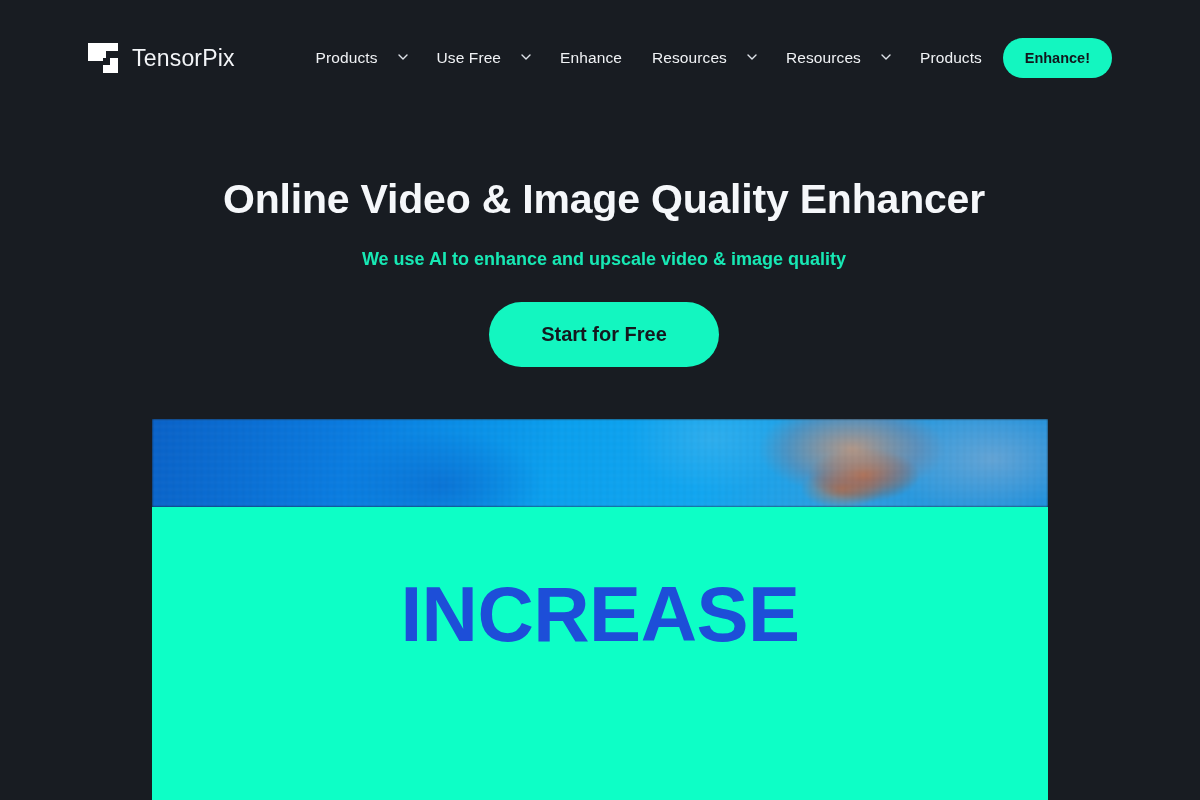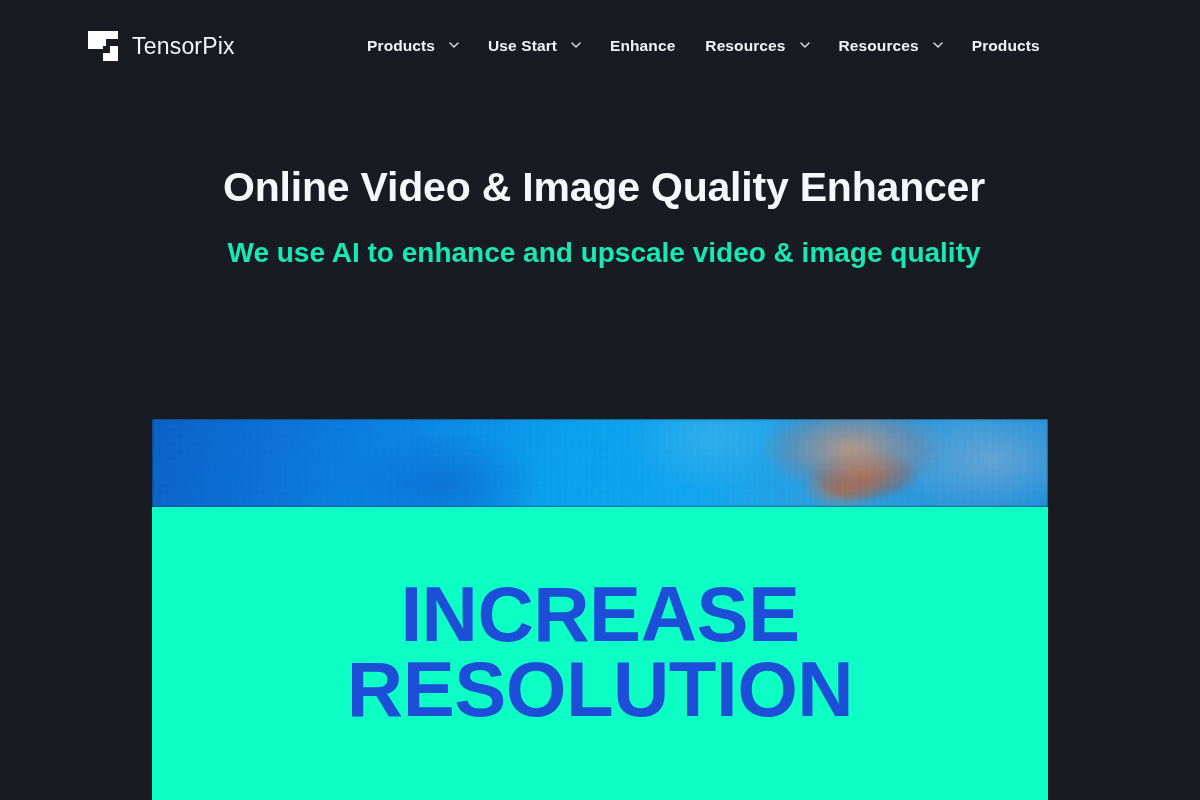--- a/index.html
+++ b/index.html
@@ -8,20 +8,21 @@
     background:#181c22;
     font-family:"Liberation Sans", sans-serif;
     overflow:hidden;
   }
 
   
   .site-header{
     width:1200px; height:92px;
     display:flex; align-items:center;
     padding:0 88px 0 88px;
+    margin-top:12px;
   }
   .brand{ display:flex; align-items:center; gap:14px; cursor:pointer; }
   .brand-mark{
     width:30px; height:30px; position:relative; display:block;
   }
   .brand-mark .sq-a{
     position:absolute; left:0; top:0;
     width:18px; height:18px; background:#ffffff;
   }
   .brand-mark .sq-b{
@@ -39,22 +40,22 @@
   .brand-name{
     color:#f2f4f7; font-size:23px; letter-spacing:.2px; font-weight:400;
   }
 
   .main-nav{
     flex:1; display:flex; align-items:center;
     justify-content:center; gap:30px;
     margin-left:60px;
   }
   .nav-item{
-    display:flex; align-items:center; gap:14px;
-    color:#f0f2f5; font-size:15.5px; font-weight:700;
+    display:flex; align-items:center; gap:20px;
+    color:#f0f2f5; font-size:15.5px; font-weight:400;
     cursor:pointer; white-space:nowrap;
     letter-spacing:.1px;
   }
   .chev{
     width:9px; height:9px; display:inline-block; position:relative; top:-2px;
   }
   .chev svg{ display:block; }
 
   .enhance-btn{
     background:#13f6c0; color:#12161c;
@@ -67,21 +68,21 @@
 
   
   .hero{ text-align:center;margin-left:8px; }
   .hero-title{
     margin-top:72px;
     color:#f5f7fa; font-size:41px; font-weight:700;
     letter-spacing:-.2px;
   }
   .hero-sub{
     margin-top:26px;
-    color:#17e8b4; font-size:28px; font-weight:700;
+    color:#17e8b4; font-size:18px; font-weight:700;
   }
   .hero-cta{
     margin-top:32px;
     background:#13f6c0; color:#14181e;
     font-size:20px; font-weight:700;
     border:none; border-radius:40px;
     padding:21px 52px; cursor:pointer;
     font-family:"Liberation Sans", sans-serif;
   }
 
@@ -147,21 +148,21 @@
     <div class="nav-item">
       <span>Products</span>
       <span class="chev">
         <svg width="10" height="10" viewBox="0 0 10 10">
             <path d="M1 3 L5 7 L9 3" fill="none" stroke="#dfe3e9" stroke-width="1.4" stroke-linecap="round" stroke-linejoin="round"></path>
           </svg>
       </span>
     </div>
 
     <div class="nav-item">
-      <span>Use Start</span>
+      <span>Use Free</span>
       <span class="chev">
         <svg width="10" height="10" viewBox="0 0 10 10">
             <path d="M1 3 L5 7 L9 3" fill="none" stroke="#dfe3e9" stroke-width="1.4" stroke-linecap="round" stroke-linejoin="round"></path>
           </svg>
       </span>
     </div>
 
     <div class="nav-item">
       <span>Enhance</span>
     </div>
@@ -183,30 +184,31 @@
           </svg>
       </span>
     </div>
 
     <div class="nav-item">
       <span>Products</span>
     </div>
 
   </nav>
 
+  <button class="enhance-btn">Enhance!</button>
 </header>
 
 <section class="hero">
   <h1 class="hero-title">Online Video &amp; Image Quality Enhancer</h1>
   <p class="hero-sub">We use AI to enhance and upscale video &amp; image quality</p>
+  <button class="hero-cta">Start for Free</button>
 </section>
 
 <section class="showcase">
   <div class="showcase-top">
     <div class="pix-overlay"></div>
   </div>
   <div class="showcase-bottom">
     <div class="showcase-caption">
       <span class="l1">INCREASE</span>
-      <span class="l2">RESOLUTION</span>
     </div>
   </div>
 </section>
 
 </body></html>

